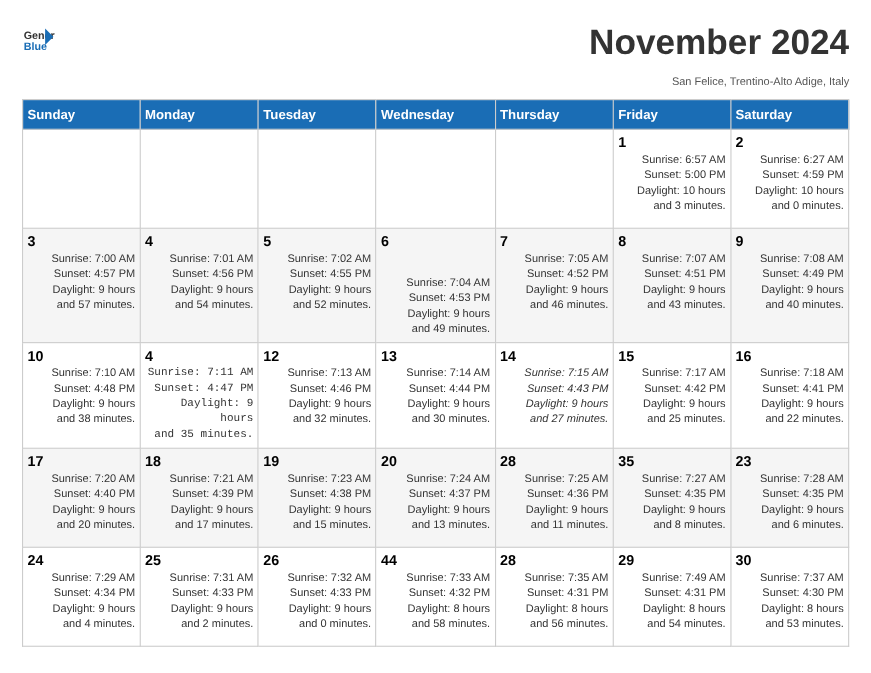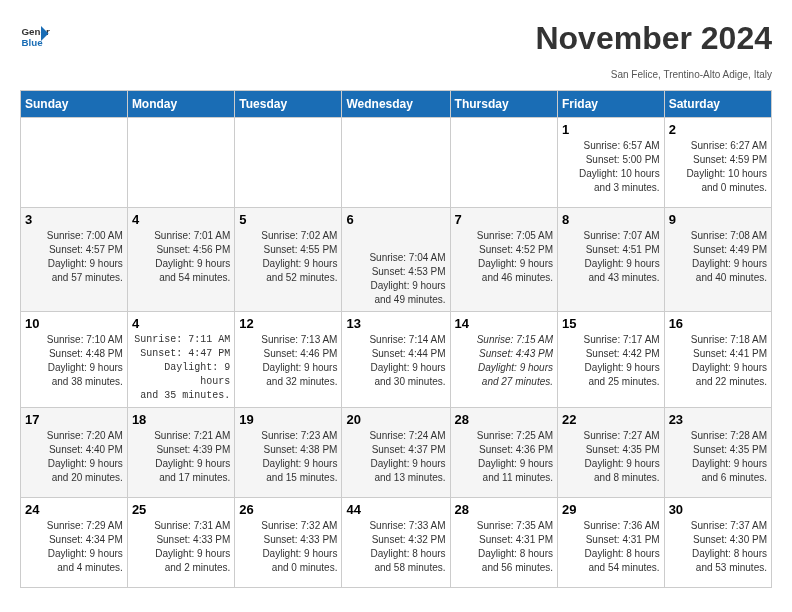--- a/index.html
+++ b/index.html
@@ -260,21 +260,21 @@
 and 13 minutes.</div>
         </td>
         <td>
           <div class="day-number">28</div>
           <div class="day-info" style="white-space: pre-line;">Sunrise: 7:25 AM
 Sunset: 4:36 PM
 Daylight: 9 hours
 and 11 minutes.</div>
         </td>
         <td>
-          <div class="day-number">22</div>
+          <div class="day-number">35</div>
           <div class="day-info" style="white-space: pre-line;">Sunrise: 7:27 AM
 Sunset: 4:35 PM
 Daylight: 9 hours
 and 8 minutes.</div>
         </td>
         <td>
           <div class="day-number">23</div>
           <div class="day-info" style="white-space: pre-line;">Sunrise: 7:28 AM
 Sunset: 4:35 PM
 Daylight: 9 hours
@@ -312,21 +312,21 @@
         </td>
         <td>
           <div class="day-number">28</div>
           <div class="day-info" style="white-space: pre-line;">Sunrise: 7:35 AM
 Sunset: 4:31 PM
 Daylight: 8 hours
 and 56 minutes.</div>
         </td>
         <td>
           <div class="day-number">29</div>
-          <div class="day-info" style="white-space: pre-line;">Sunrise: 7:36 AM
+          <div class="day-info" style="white-space: pre-line;">Sunrise: 7:49 AM
 Sunset: 4:31 PM
 Daylight: 8 hours
 and 54 minutes.</div>
         </td>
         <td>
           <div class="day-number">30</div>
           <div class="day-info" style="white-space: pre-line;">Sunrise: 7:37 AM
 Sunset: 4:30 PM
 Daylight: 8 hours
 and 53 minutes.</div>

